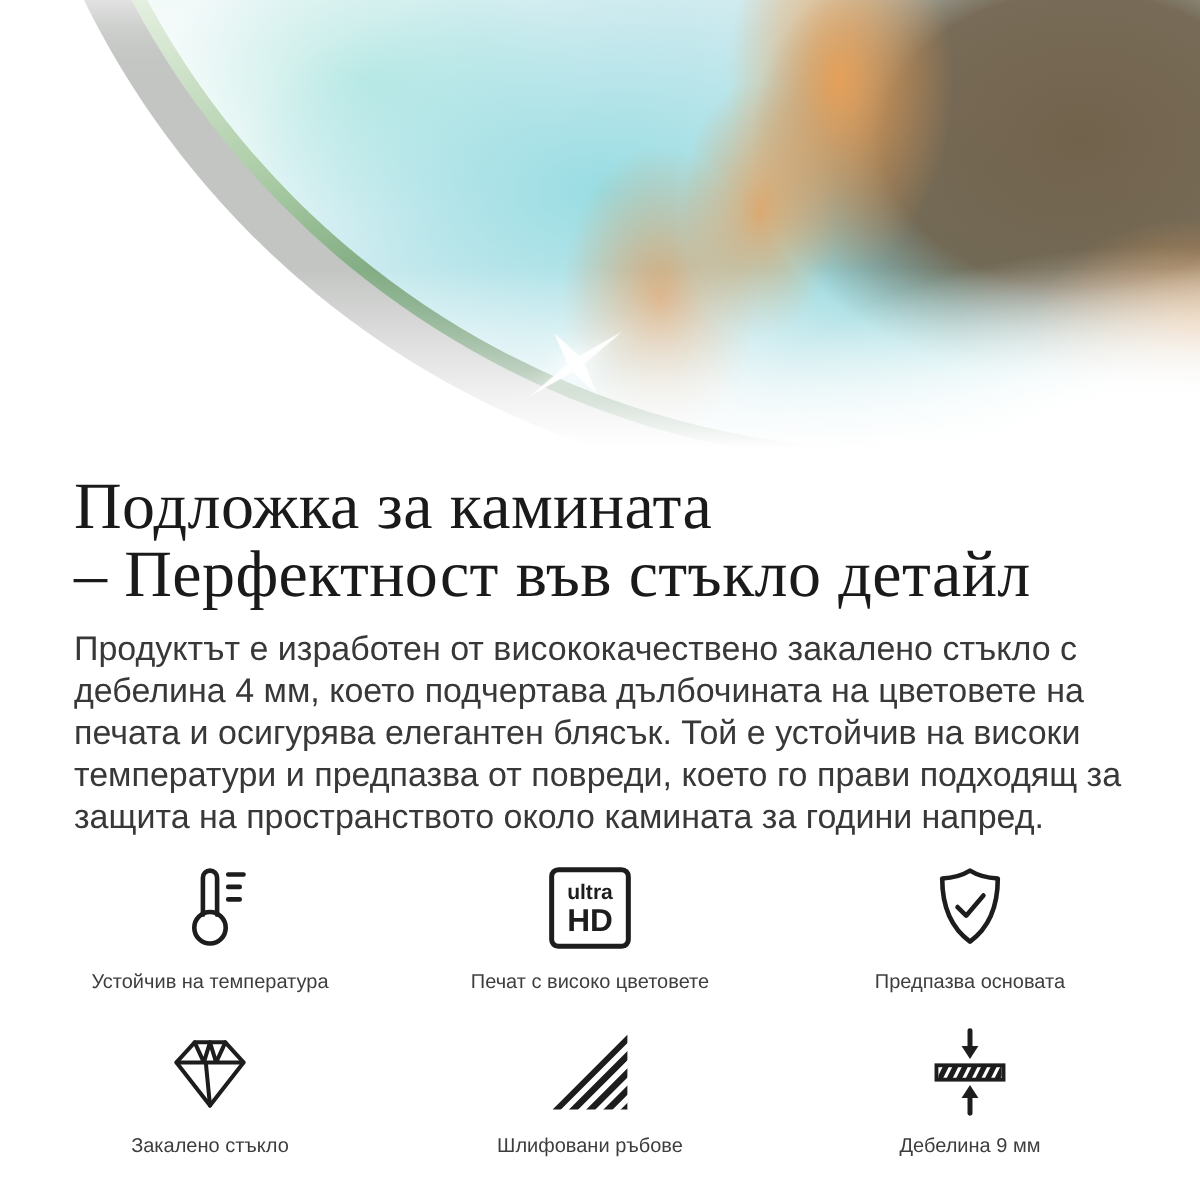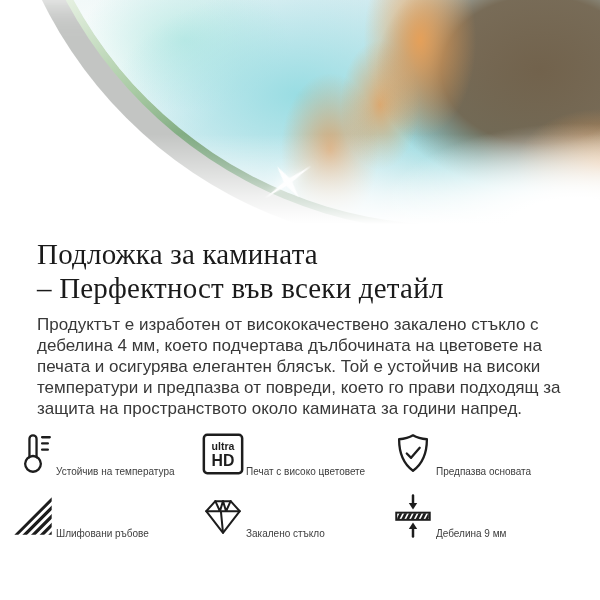--- a/index.html
+++ b/index.html
@@ -46,33 +46,33 @@
     position:absolute;inset:0;
     background:
       radial-gradient(ellipse 280px 150px at 96% 102%, #ffffff 25%, rgba(255,255,255,0) 75%),
       linear-gradient(to bottom, rgba(255,255,255,0) 58%, rgba(255,255,255,0.75) 85%, #ffffff 97%);
   }
   
   .content{padding:0 37px;}
   .title{
     margin:6px 0 0 0;
     font-family:"Liberation Serif","DejaVu Serif",serif;
-    font-weight:400;font-size:29px;line-height:34px;color:#1a1a1a;
+    font-weight:400;font-size:33px;line-height:34px;color:#1a1a1a;
     letter-spacing:0.2px;
   }
   .desc{
     margin:9px 0 0 0;max-width:530px;
     font-size:17px;line-height:21px;color:#383838;
   }
   
   .features{
     display:grid;grid-template-columns:repeat(3,1fr);
     row-gap:16px;margin:12px -17px 0 -27px;
   }
-  .feature{display:flex;flex-direction:row;align-items:flex-end;}
+  .feature{display:flex;flex-direction:column;align-items:center;}
   .ficon{width:46px;height:46px;flex:none;}
   .ficon .ln{fill:none;stroke:#1d1d1d;stroke-width:2.4;stroke-linecap:round;stroke-linejoin:round;}
   .ficon .thin{stroke-width:2.1;}
   .ficon .fill{fill:#1d1d1d;stroke:none;}
   .ficon text{fill:#1d1d1d;font-family:"Liberation Sans",sans-serif;}
   .flabel{margin-top:9px;font-size:10px;color:#3d3d3d;text-align:center;}
 </style>
 </head>
 <body>
 
@@ -83,21 +83,21 @@
     <div class="disc-edge"></div>
     <div class="disc-art"></div>
     <svg class="sparkle" viewBox="0 0 42 42">
       <path d="M21 0 L23.6 18.4 L42 21 L23.6 23.6 L21 42 L18.4 23.6 L0 21 L18.4 18.4 Z" fill="#ffffff"></path>
       <circle cx="21" cy="21" r="3.2" fill="#ffffff"></circle>
     </svg>
     <div class="hero-fade"></div>
   </div>
 
   <div class="content">
-    <h1 class="title"><span>Подложка за камината</span><br><span>– Перфектност във всеки детайл</span></h1>
+    <h1 class="title"><span>Подложка за камината</span><br><span>– Перфектност във стъкло детайл</span></h1>
 
     <p class="desc">Продуктът е изработен от висококачествено закалено стъкло с дебелина 4 мм, което подчертава дълбочината на цветовете на печата и осигурява елегантен блясък. Той е устойчив на високи температури и предпазва от повреди, което го прави подходящ за защита на пространството около камината за години напред.</p>
 
     <div class="features">
 
       <div class="feature">
         <svg class="ficon" viewBox="0 0 48 48">
           <path class="ln" d="M20.3 27.5 V8.2 a3.7 3.7 0 0 1 7.4 0 V27.5"></path>
           <circle class="ln" cx="24" cy="34.3" r="8.2"></circle>
           <path class="ln" d="M33.5 6.5 h8 M33.5 13 h6 M33.5 19.5 h6"></path>
@@ -117,42 +117,42 @@
       <div class="feature">
         <svg class="ficon" viewBox="0 0 48 48">
           <path class="ln" d="M24 4.5 C28 7 33.5 8.3 38.5 8.6 C38.5 21 35 33.5 24 41.5 C13 33.5 9.5 21 9.5 8.6 C14.5 8.3 20 7 24 4.5 Z"></path>
           <polyline class="ln" points="17.5,23.5 22,28 31,17.5"></polyline>
         </svg>
         <div class="flabel">Предпазва основата</div>
       </div>
 
       <div class="feature">
         <svg class="ficon" viewBox="0 0 48 48">
+          <path class="ln thin" d="M6.5 19 L16 8.5 H32 L41.5 19 L24 41.5 Z"></path>
+          <path class="ln thin" d="M6.5 19 H41.5 M16 8.5 L20.8 19 M32 8.5 L27.2 19 M24 8.5 L20.8 19 M24 8.5 L27.2 19 M21.8 19 L24 41.5"></path>
+        </svg>
+        <div class="flabel">Закалено стъкло</div>
+      </div>
+
+      <div class="feature">
+        <svg class="ficon" viewBox="0 0 48 48">
           <defs>
               <clipPath id="triClip">
                 <polygon points="4.5,43.5 43.5,4.5 43.5,43.5"></polygon>
               </clipPath>
             </defs>
           <g clip-path="url(#triClip)" stroke="#1d1d1d" stroke-width="3.4" stroke-linecap="round">
             <line x1="2" y1="48" x2="48" y2="2"></line>
             <line x1="11" y1="48" x2="48" y2="11"></line>
             <line x1="20" y1="48" x2="48" y2="20"></line>
             <line x1="29" y1="48" x2="48" y2="29"></line>
             <line x1="38" y1="48" x2="48" y2="38"></line>
           </g>
         </svg>
         <div class="flabel">Шлифовани ръбове</div>
-      </div>
-
-      <div class="feature">
-        <svg class="ficon" viewBox="0 0 48 48">
-          <path class="ln thin" d="M6.5 19 L16 8.5 H32 L41.5 19 L24 41.5 Z"></path>
-          <path class="ln thin" d="M6.5 19 H41.5 M16 8.5 L20.8 19 M32 8.5 L27.2 19 M24 8.5 L20.8 19 M24 8.5 L27.2 19 M21.8 19 L24 41.5"></path>
-        </svg>
-        <div class="flabel">Закалено стъкло</div>
       </div>
 
       <div class="feature">
         <svg class="ficon" viewBox="0 0 48 48">
           <path class="ln" d="M24 2.5 V10" style="stroke-width:2.6"></path>
           <polygon class="fill" points="24,17.2 19.6,10.4 28.4,10.4"></polygon>
           <path class="ln" d="M24 45.5 V38" style="stroke-width:2.6"></path>
           <polygon class="fill" points="24,30.8 19.6,37.6 28.4,37.6"></polygon>
           <defs>
               <clipPath id="barClip">

